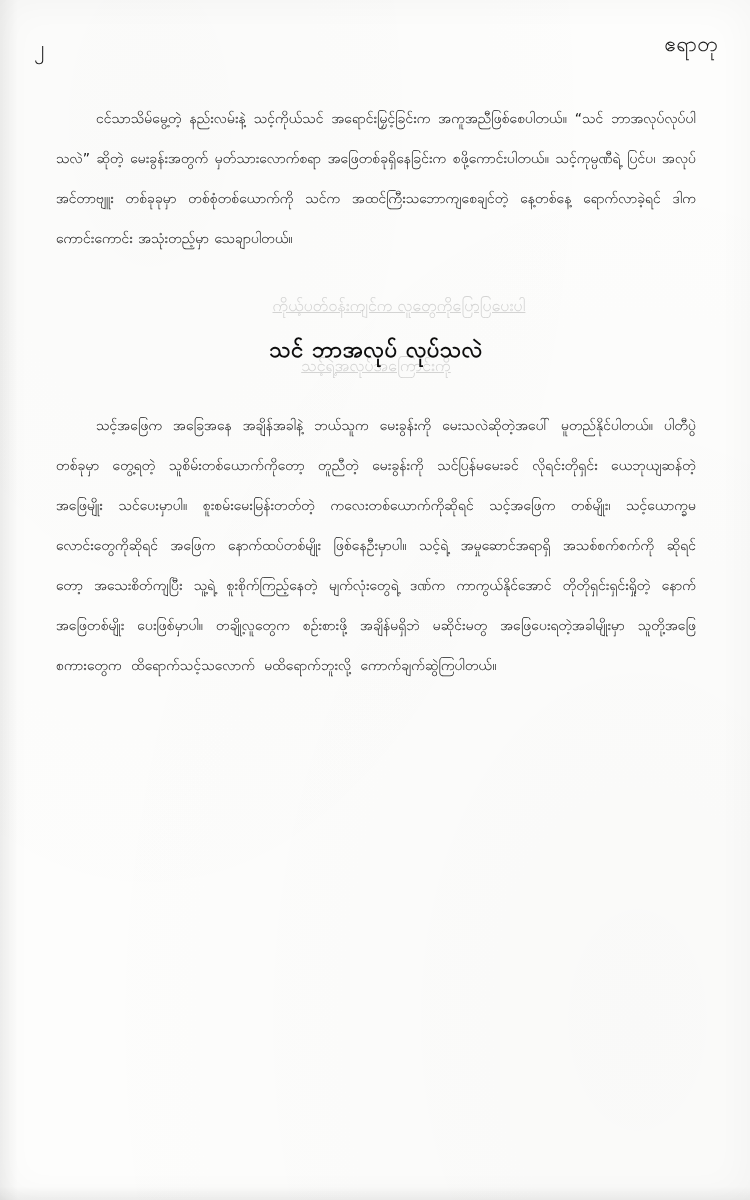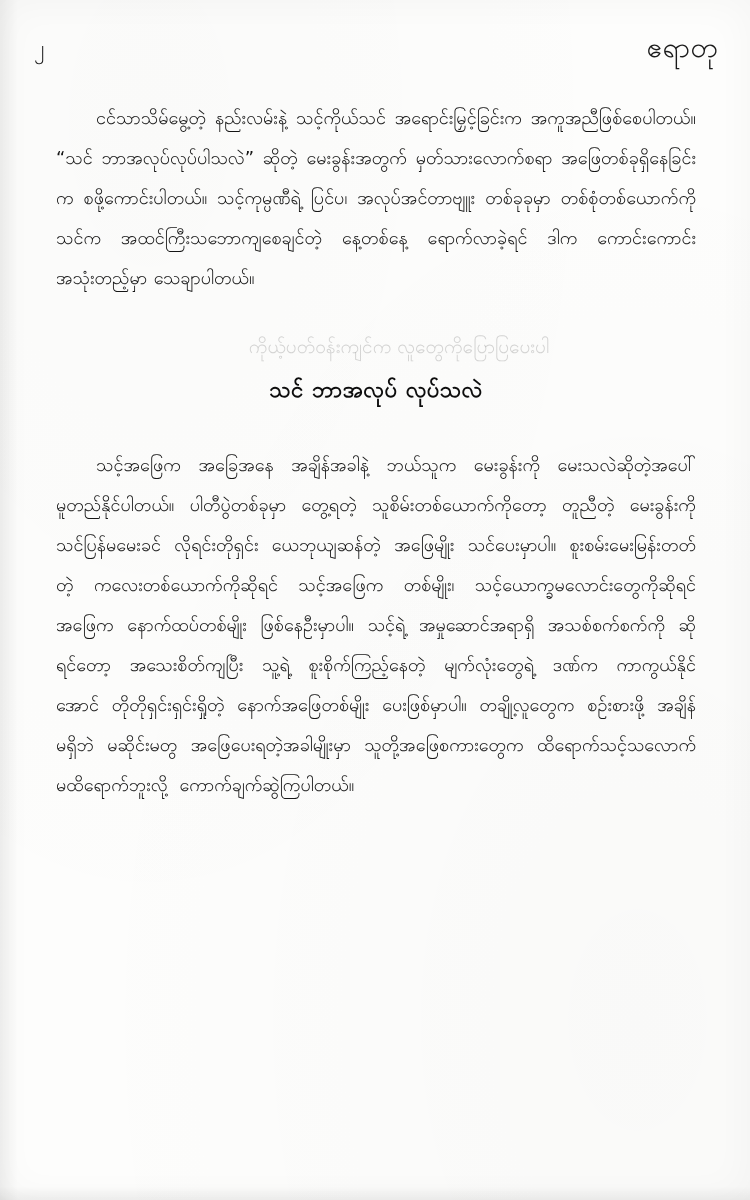--- a/index.html
+++ b/index.html
@@ -47,36 +47,36 @@
     left: 6px;
     top: 4px;
     font-size: 21px;
     line-height: 1;
     color: #1a1a1a;
   }
   .running-head {
     position: absolute;
     right: 4px;
     top: 0px;
-    font-size: 28px;
+    font-size: 21px;
     line-height: 1;
     color: #1a1a1a;
     letter-spacing: 0.3px;
   }
 
   .content {
     position: absolute;
     top: 98px;
     left: 56px;
     width: 640px;
   }
 
   p.para {
     margin: 0;
-    font-size: 18px;
+    font-size: 14px;
     line-height: 40px;
     text-align: justify;
     text-justify: inter-word;
     word-spacing: 1px;
     color: #151515;
   }
   p.para.indent {
     text-indent: 40px;
   }
 
@@ -84,27 +84,28 @@
   .heading-block {
     position: relative;
     height: 118px;
     margin-top: 30px;
   }
   .ghost-line {
     position: absolute;
     top: 2px;
     left: 76px;
     right: 30px;
-    font-size: 19px;
+    font-size: 16px;
     line-height: 32px;
     color: rgba(120, 120, 120, 0.30);
     text-align: center;
     filter: blur(0.4px);
     white-space: nowrap;
     overflow: hidden;
+    text-decoration: underline;
   }
   .ghost-line.two {
     top: 62px;
     left: 150px;
     right: 150px;
     text-align: center;
   }
   h2.chapter-title {
     position: absolute;
     top: 40px;
@@ -171,20 +172,21 @@
     <div class="folio">၂</div>
     <div class="running-head">ဧရာတု</div>
   </div>
 
   <div class="content">
 
     <p class="para indent">ငင်သာသိမ်မွေ့တဲ့ နည်းလမ်းနဲ့ သင့်ကိုယ်သင် အရောင်းမြှင့်ခြင်းက အကူအညီဖြစ်စေပါတယ်။ “သင် ဘာအလုပ်လုပ်ပါသလဲ” ဆိုတဲ့ မေးခွန်းအတွက် မှတ်သားလောက်စရာ အဖြေတစ်ခုရှိနေခြင်းက စဖို့ကောင်းပါတယ်။ သင့်ကုမ္ပဏီရဲ့ ပြင်ပ၊ အလုပ်အင်တာဗျူး တစ်ခုခုမှာ တစ်စုံတစ်ယောက်ကို သင်က အထင်ကြီးသဘောကျစေချင်တဲ့ နေ့တစ်နေ့ ရောက်လာခဲ့ရင် ဒါက ကောင်းကောင်း အသုံးတည့်မှာ သေချာပါတယ်။</p>
 
     <div class="heading-block">
       <div class="ghost-line">ကိုယ့်ပတ်ဝန်းကျင်က လူတွေကိုပြောပြပေးပါ</div>
+      <div class="ghost-line two">သင့်ရဲ့အလုပ်အကြောင်းကို</div>
       <h2 class="chapter-title">သင် ဘာအလုပ် လုပ်သလဲ</h2>
     </div>
 
     <p class="para indent body-after-title">သင့်အဖြေက အခြေအနေ အချိန်အခါနဲ့ ဘယ်သူက မေးခွန်းကို မေးသလဲဆိုတဲ့အပေါ် မူတည်နိုင်ပါတယ်။ ပါတီပွဲတစ်ခုမှာ တွေ့ရတဲ့ သူစိမ်းတစ်ယောက်ကိုတော့ တူညီတဲ့ မေးခွန်းကို သင်ပြန်မမေးခင် လိုရင်းတိုရှင်း ယေဘုယျဆန်တဲ့ အဖြေမျိုး သင်ပေးမှာပါ။ စူးစမ်းမေးမြန်းတတ်တဲ့ ကလေးတစ်ယောက်ကိုဆိုရင် သင့်အဖြေက တစ်မျိုး၊ သင့်ယောက္ခမလောင်းတွေကိုဆိုရင် အဖြေက နောက်ထပ်တစ်မျိုး ဖြစ်နေဦးမှာပါ။ သင့်ရဲ့ အမှုဆောင်အရာရှိ အသစ်စက်စက်ကို ဆိုရင်တော့ အသေးစိတ်ကျပြီး သူ့ရဲ့ စူးစိုက်ကြည့်နေတဲ့ မျက်လုံးတွေရဲ့ ဒဏ်က ကာကွယ်နိုင်အောင် တိုတိုရှင်းရှင်းရှိုတဲ့ နောက်အဖြေတစ်မျိုး ပေးဖြစ်မှာပါ။ တချို့လူတွေက စဉ်းစားဖို့ အချိန်မရှိဘဲ မဆိုင်းမတွ အဖြေပေးရတဲ့အခါမျိုးမှာ သူတို့အဖြေစကားတွေက ထိရောက်သင့်သလောက် မထိရောက်ဘူးလို့ ကောက်ချက်ဆွဲကြပါတယ်။</p>
 
 
   </div>
 
   <div class="watermark">myanmarbook</div>
 

